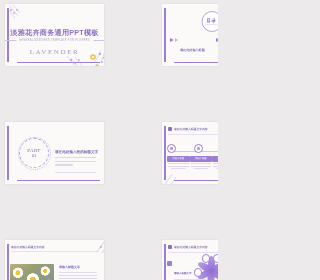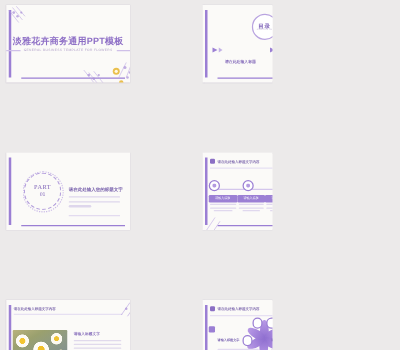--- a/index.html
+++ b/index.html
@@ -116,20 +116,21 @@
   <div class="slot">
     <div class="slide">
       <div class="frame-l"></div>
       <div class="frame-b"></div>
       <div class="title-cn">淡雅花卉商务通用PPT模板</div>
       <div class="title-sub">
         <span class="ln"></span>
         <span class="tx">GENERAL BUSINESS TEMPLATE FOR FLOWERS</span>
         <span class="ln"></span>
       </div>
+      <div class="title-en">LAVENDER</div>
       <svg width="109" height="70" style="position:absolute;left:0;top:0;pointer-events:none">
         <g stroke="#b9a4e0" stroke-width=".5" fill="none" opacity=".85">
           <path d="M2 4 L10 14 M5 2 L13 12 M8 1 L15 9"></path>
           <path d="M70 62 L62 52 M74 64 L66 54 M78 63 L70 53"></path>
           <path d="M96 46 L90 58 M101 45 L96 58 M106 47 L101 59"></path>
         </g>
         <g fill="#a98fd8" opacity=".7">
           <circle cx="6" cy="6" r="1.1"></circle>
             <circle cx="9" cy="9" r="1"></circle>
             <circle cx="12" cy="6" r=".9"></circle>

